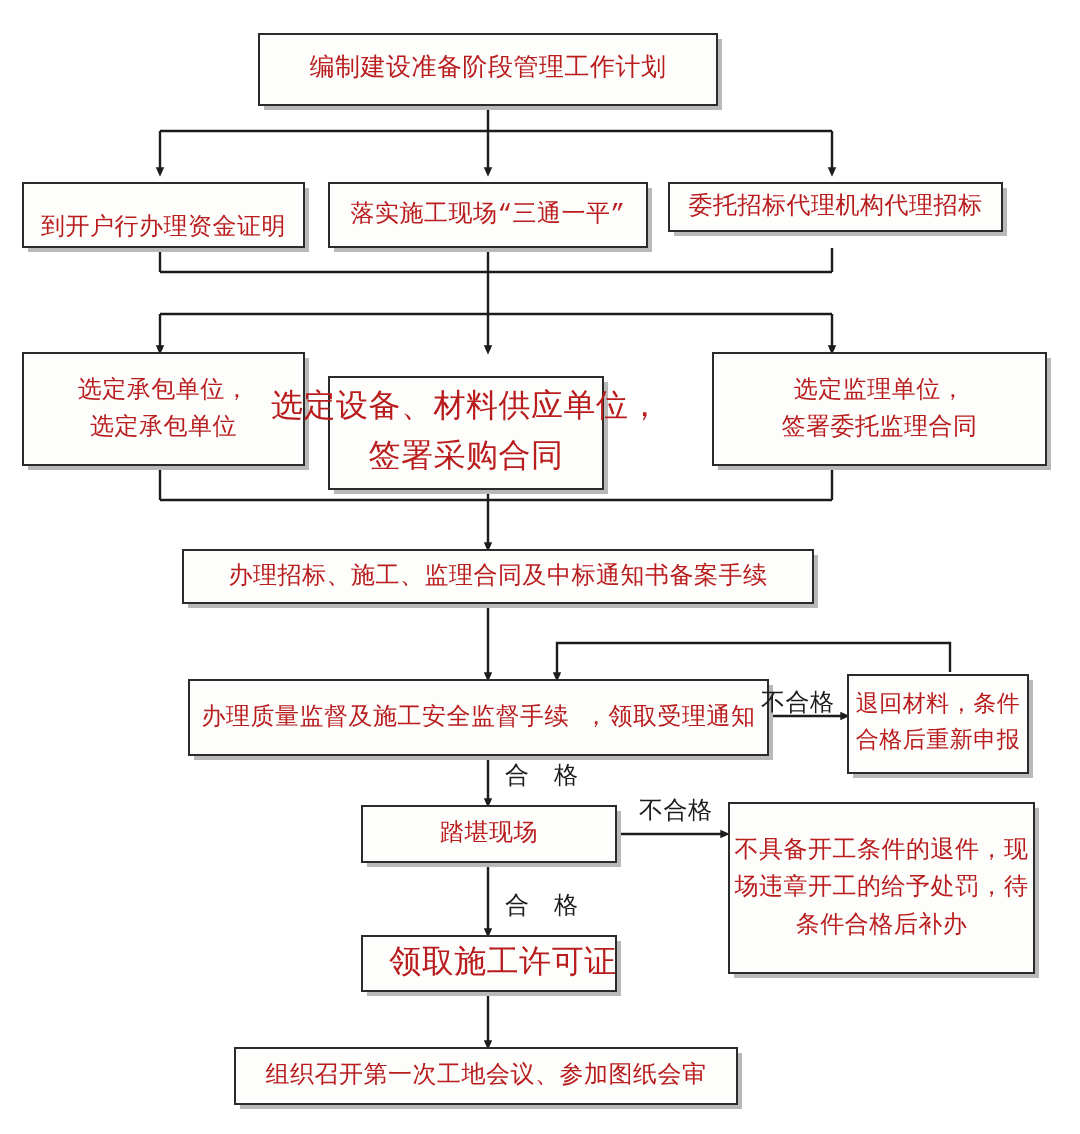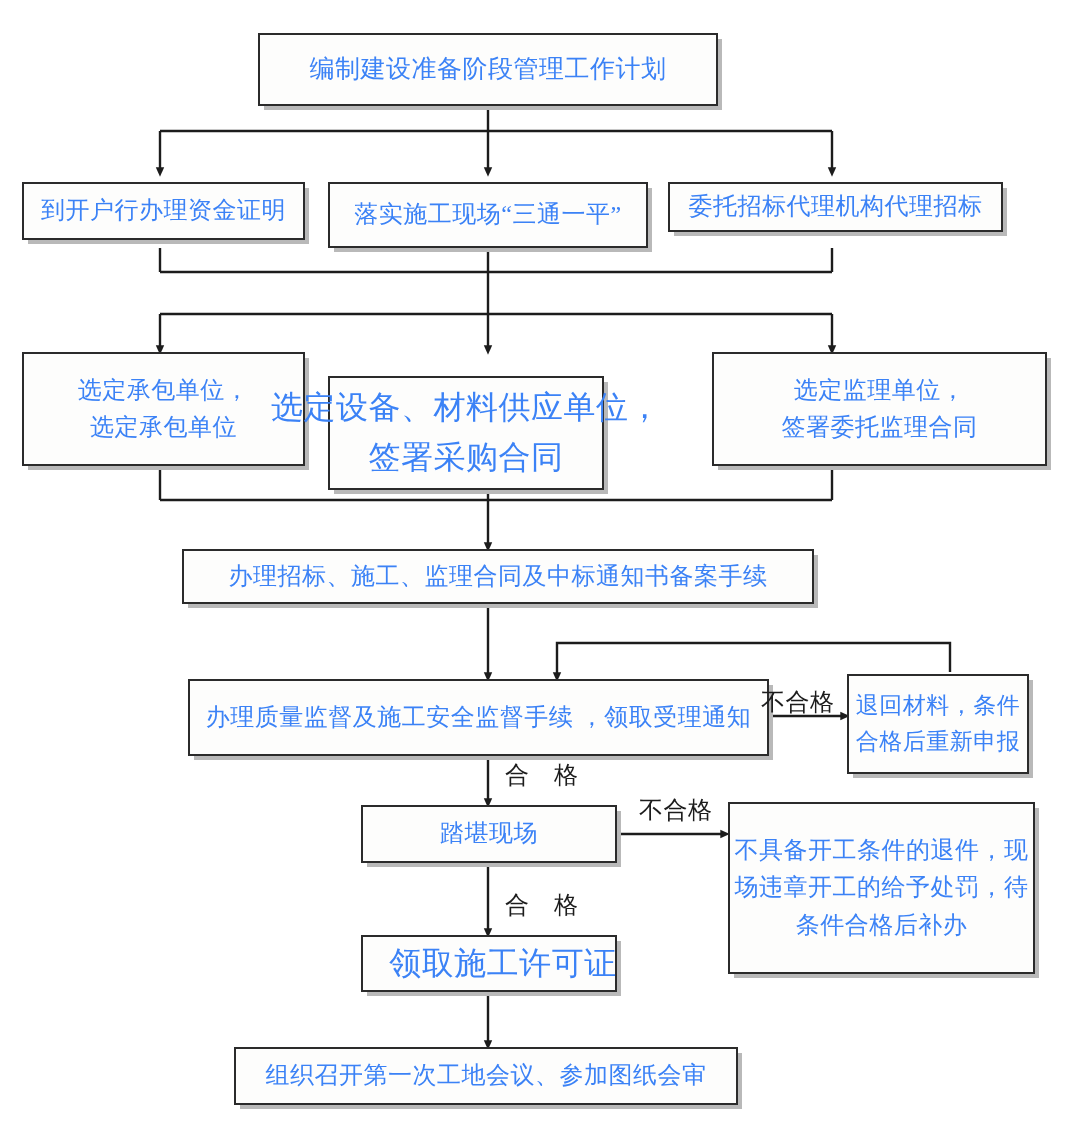--- a/index.html
+++ b/index.html
@@ -31,23 +31,24 @@
     position: absolute;
     box-sizing: border-box;
     background: #fdfdfc;
     border: 2px solid #2b2b2b;
     box-shadow: 5px 5px 0 -1px #b9b9b9;
     display: flex;
     flex-direction: column;
     align-items: center;
     justify-content: center;
     text-align: center;
-    color: #3b82f6;
+    color: #b91c1c;
     line-height: 1.55;
     letter-spacing: 0.5px;
+    font-family: Liberation Mono, monospace;
   }
   .node .ln {
     display: block;
     white-space: nowrap;
   }
   .edge-label {
     position: absolute;
     color: #1c1c1c;
     white-space: nowrap;
     letter-spacing: 0.5px;
@@ -100,21 +101,21 @@
 
       <path d="M488,992 L488,1045" marker-end="url(#arrow)"></path>
 
     </g>
   </svg>
 
   <div class="node" style="left:258px; top:33px; width:460px; height:73px; font-size:25px;">
     <span class="ln">编制建设准备阶段管理工作计划</span>
   </div>
 
-  <div class="node" style="left:22px; top:182px; width:283px; height:58px; font-size:24px;">
+  <div class="node" style="left:22px; top:182px; width:283px; height:66px; font-size:24px;justify-content:flex-end;">
     <span class="ln">到开户行办理资金证明</span>
   </div>
 
   <div class="node" style="left:328px; top:182px; width:320px; height:66px; font-size:24px;">
     <span class="ln">落实施工现场“三通一平”</span>
   </div>
 
   <div class="node" style="left:668px; top:182px; width:335px; height:50px; font-size:24px;">
     <span class="ln">委托招标代理机构代理招标</span>
   </div>

